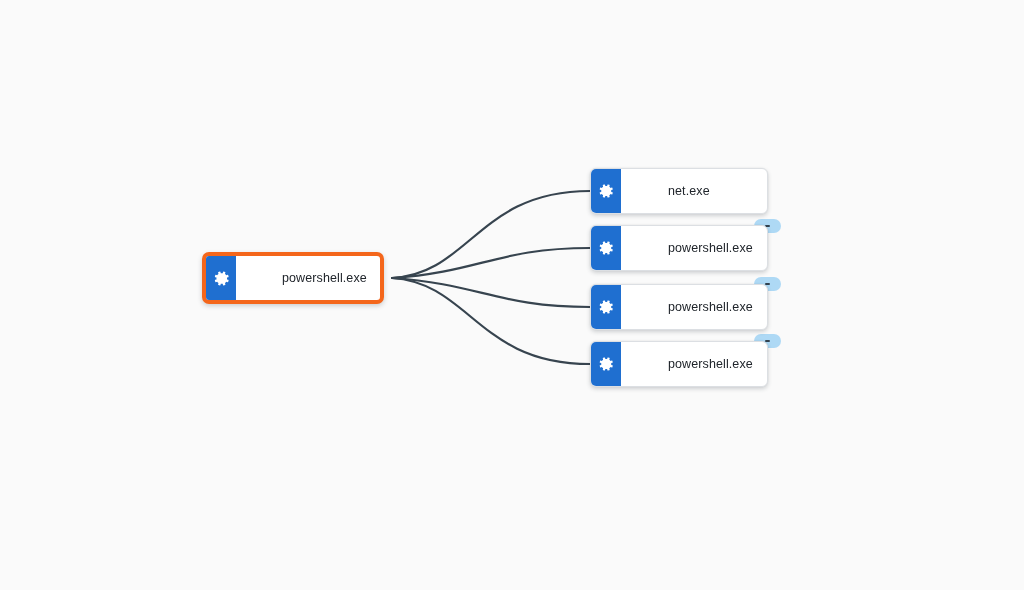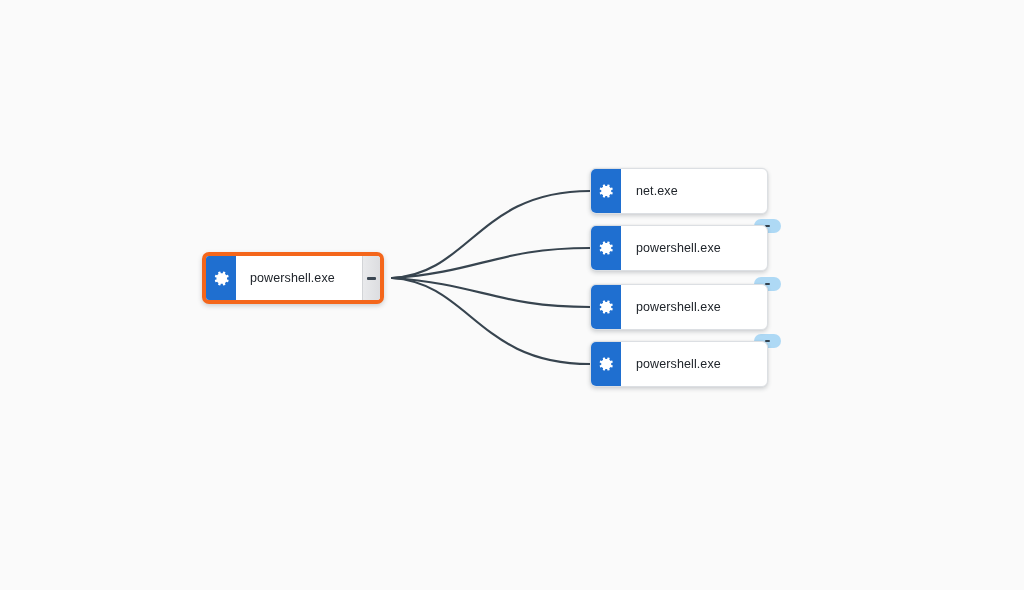--- a/index.html
+++ b/index.html
@@ -21,20 +21,21 @@
     z-index:1;
   }
   .node{
     position:absolute;
     display:flex;
     align-items:stretch;
     background:#ffffff;
     border-radius:6px;
     box-sizing:border-box;
     z-index:3;
+    gap:32px;
   }
   
   .node.child{
     width:178px;height:46px;
     border:1px solid #dcdfe3;
     box-shadow:0 2px 4px rgba(40,50,60,.20), 0 0 0 .5px rgba(0,0,0,.03);
     overflow:hidden;
   }
   .node.child .icon-strip{
     width:30px;

